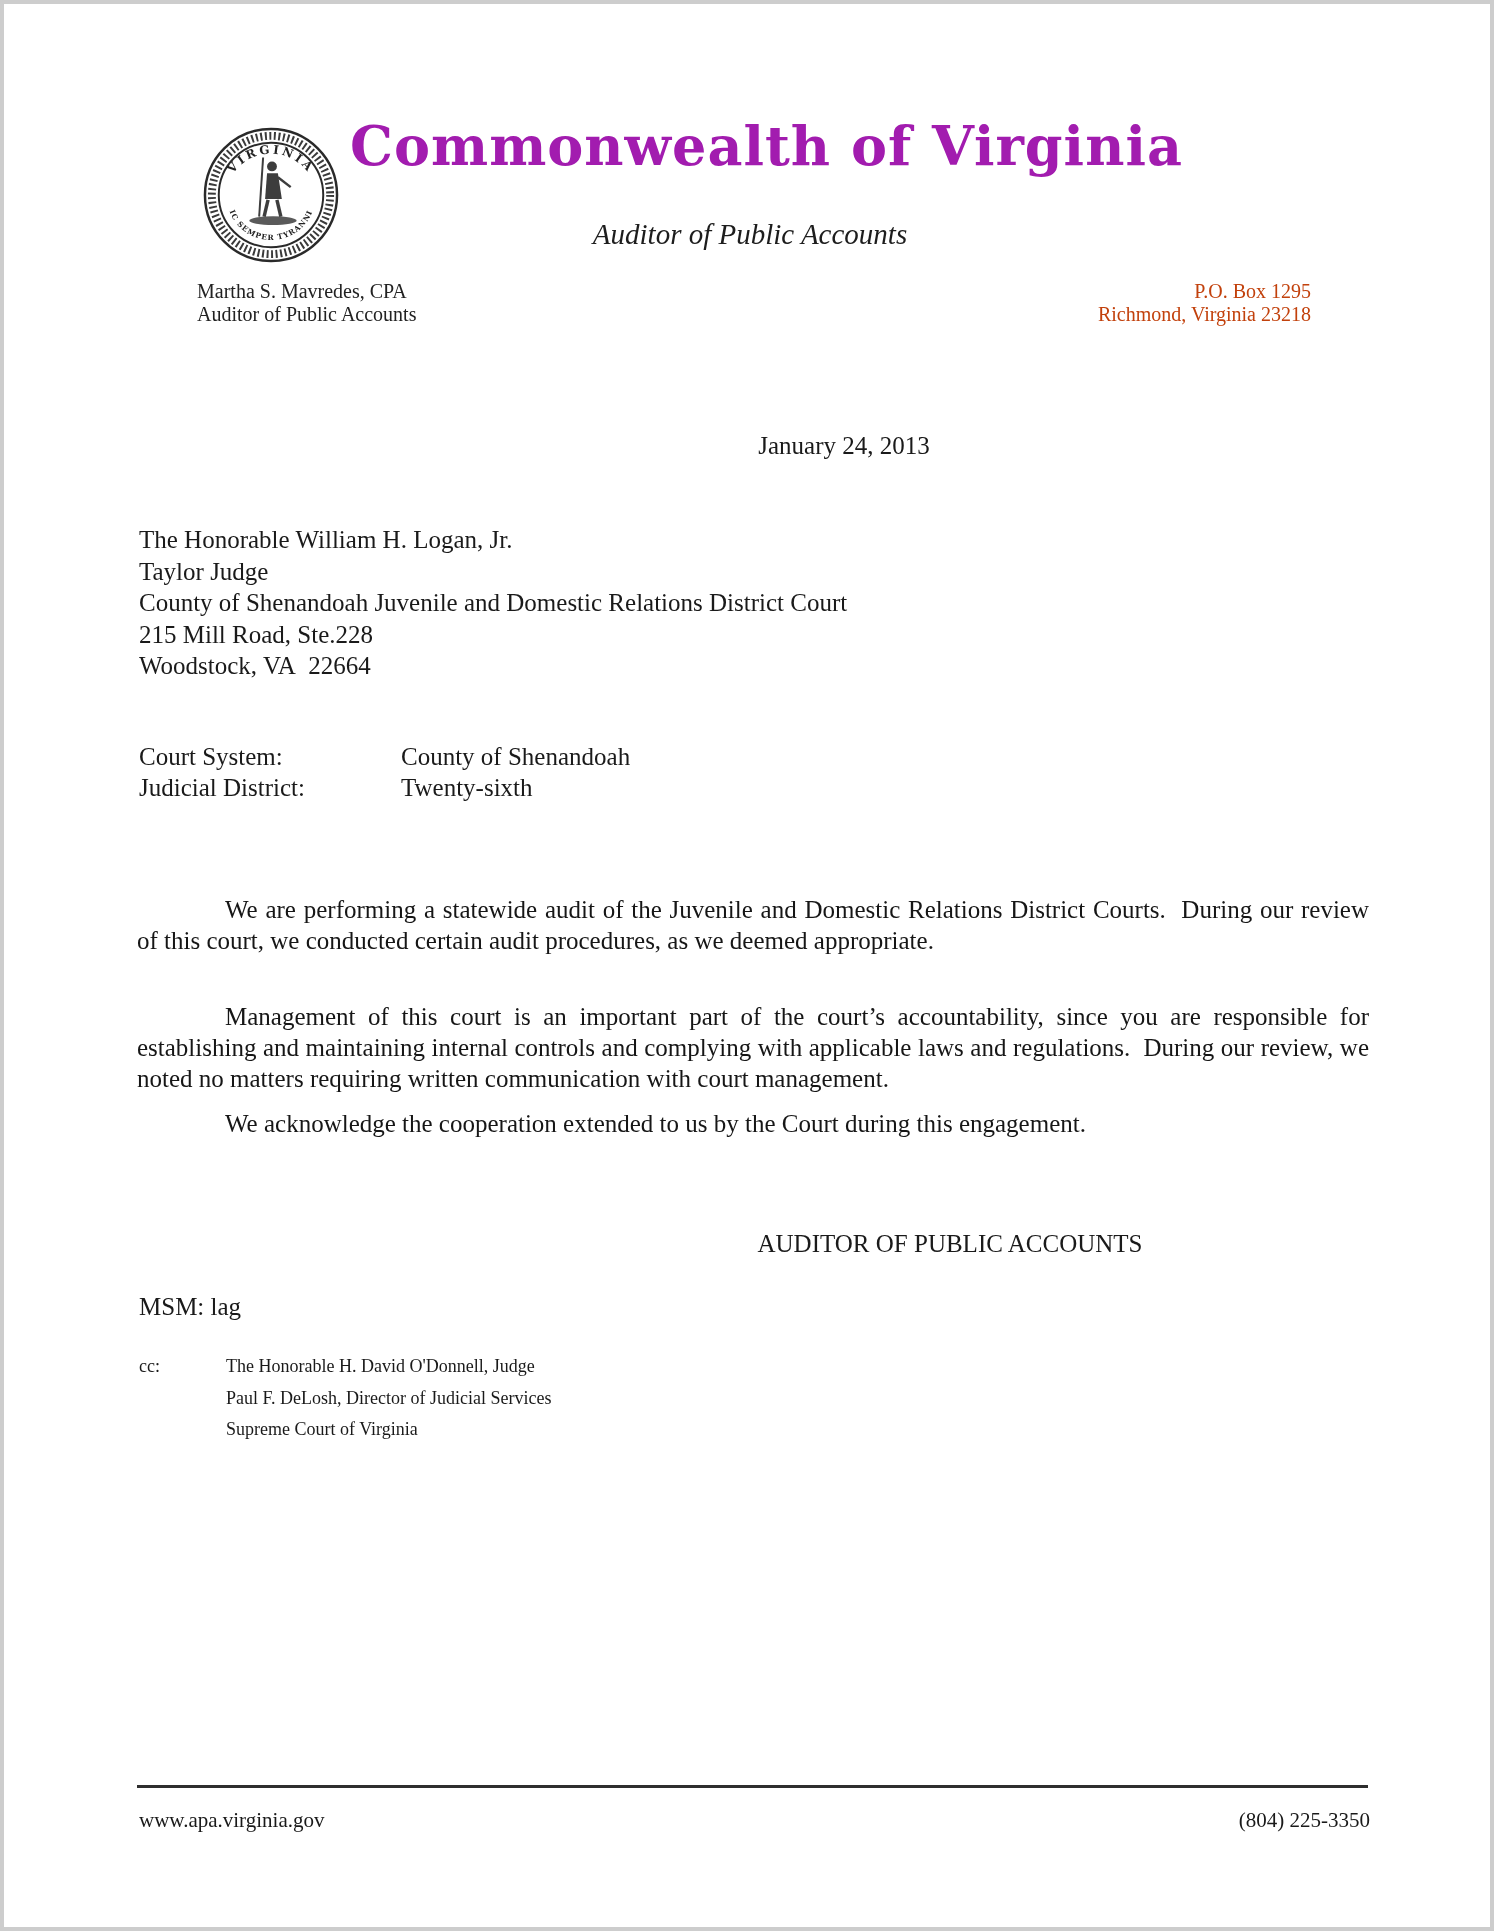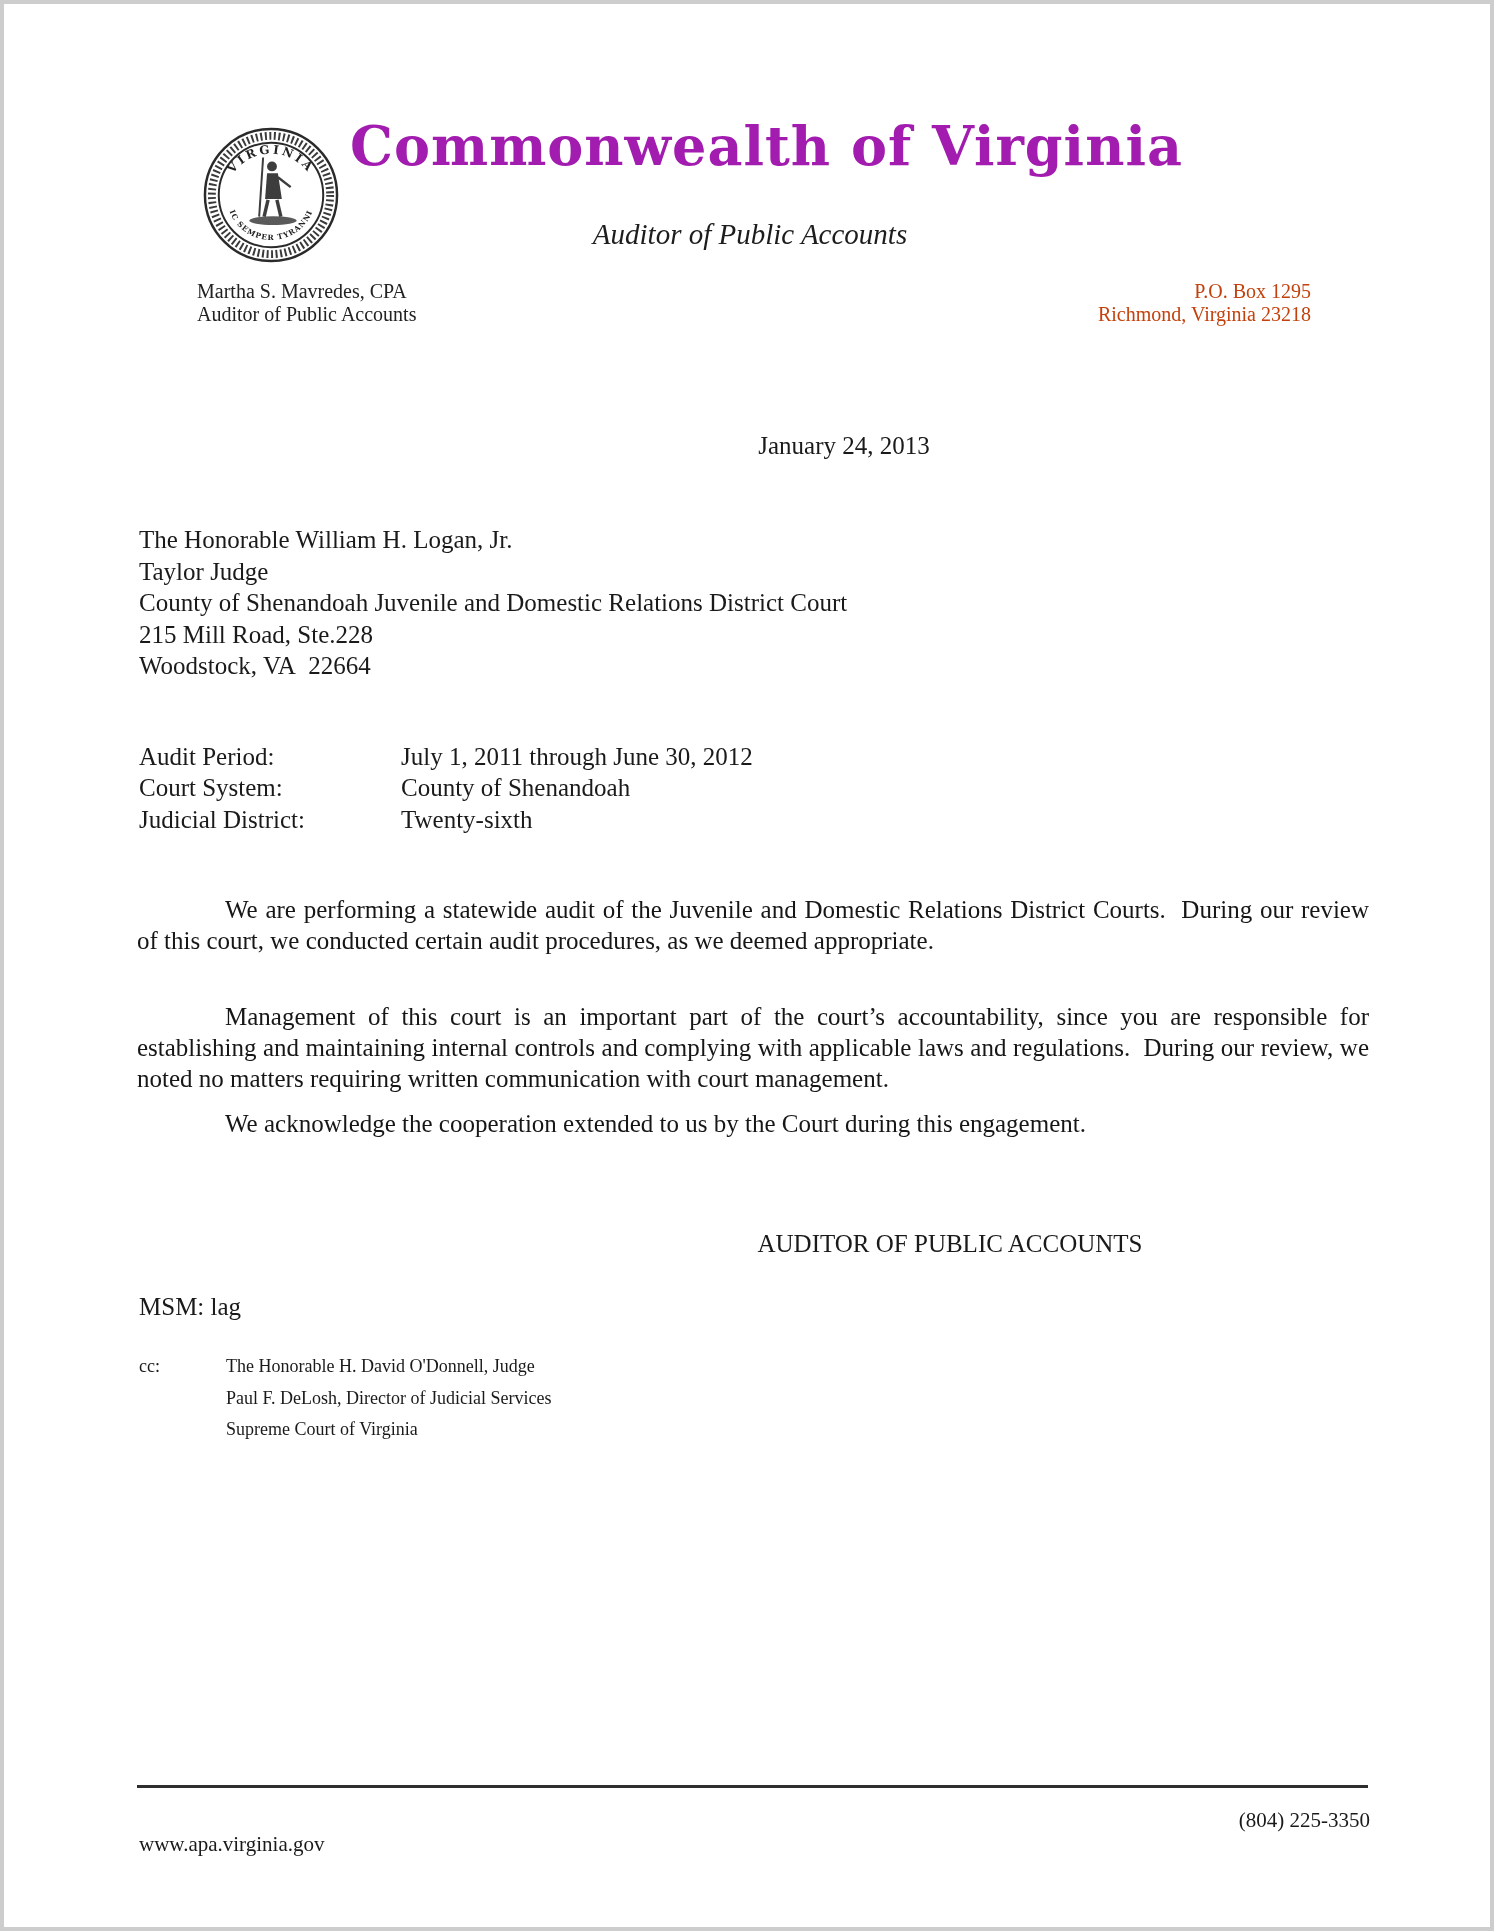--- a/index.html
+++ b/index.html
@@ -66,21 +66,21 @@
 
   .signer { left: 646px; top: 1226px; width: 600px; text-align: center; font-size: 25px; white-space: nowrap; }
   .reference { left: 135px; top: 1289px; font-size: 25px; }
 
   .cc-block { left: 135px; top: 1347px; display: flex; font-size: 18px; line-height: 31.5px; }
   .cc-label { width: 87px; }
   .cc-names div:nth-child(4) { padding-left: 22px; }
 
   
   .footer-rule { left: 133px; top: 1781px; width: 1231px; height: 0; border-top: 3px solid #2e2e2e; }
-  .footer-web { left: 135px; top: 1804px; font-size: 21px; margin-top: 24px; }
+  .footer-web { left: 135px; top: 1804px; font-size: 21px; }
   .footer-phone { right: 120px; top: 1804px; font-size: 21px; }
 </style>
 </head>
 <body>
 
 <div class="page">
 
   <svg class="abs seal" viewBox="0 0 140 140" xmlns="http://www.w3.org/2000/svg">
     <defs>
       <path id="arcTop" d="M 24 74 A 46 46 0 0 1 116 74"></path>
@@ -125,23 +125,20 @@
   <div class="abs recipient">
     <div>The Honorable William H. Logan, Jr.</div>
     <div>Taylor Judge</div>
     <div>County of Shenandoah Juvenile and Domestic Relations District Court</div>
     <div>215 Mill Road, Ste.228</div>
     <div>Woodstock, VA&nbsp; 22664</div>
   </div>
 
   <div class="abs audit-info">
     <div class="audit-row">
-      <span class="audit-label">Audit Period:</span><span>July 1, 2011 through June 30, 2012</span>
-    </div>
-    <div class="audit-row">
       <span class="audit-label">Court System:</span><span>County of Shenandoah</span>
     </div>
     <div class="audit-row">
       <span class="audit-label">Judicial District:</span><span>Twenty-sixth</span>
     </div>
   </div>
 
   <div class="abs para para-1">We are performing a statewide audit of the Juvenile and Domestic Relations District Courts.&nbsp; During our review of this court, we conducted certain audit procedures, as we deemed appropriate.</div>
   <div class="abs para para-2">Management of this court is an important part of the court’s accountability, since you are responsible for establishing and maintaining internal controls and complying with applicable laws and regulations.&nbsp; During our review, we noted no matters requiring written communication with court management.</div>
   <div class="abs para para-3">We acknowledge the cooperation extended to us by the Court during this engagement.</div>

